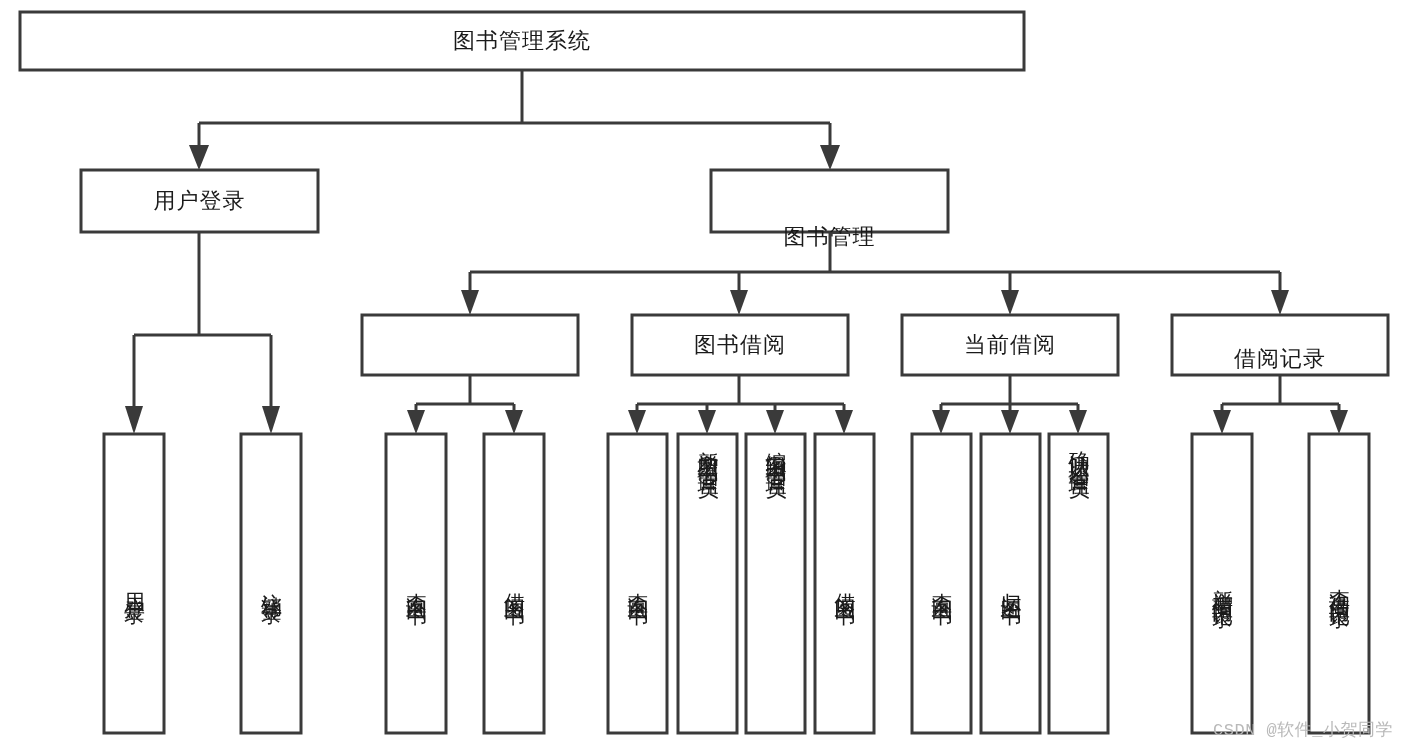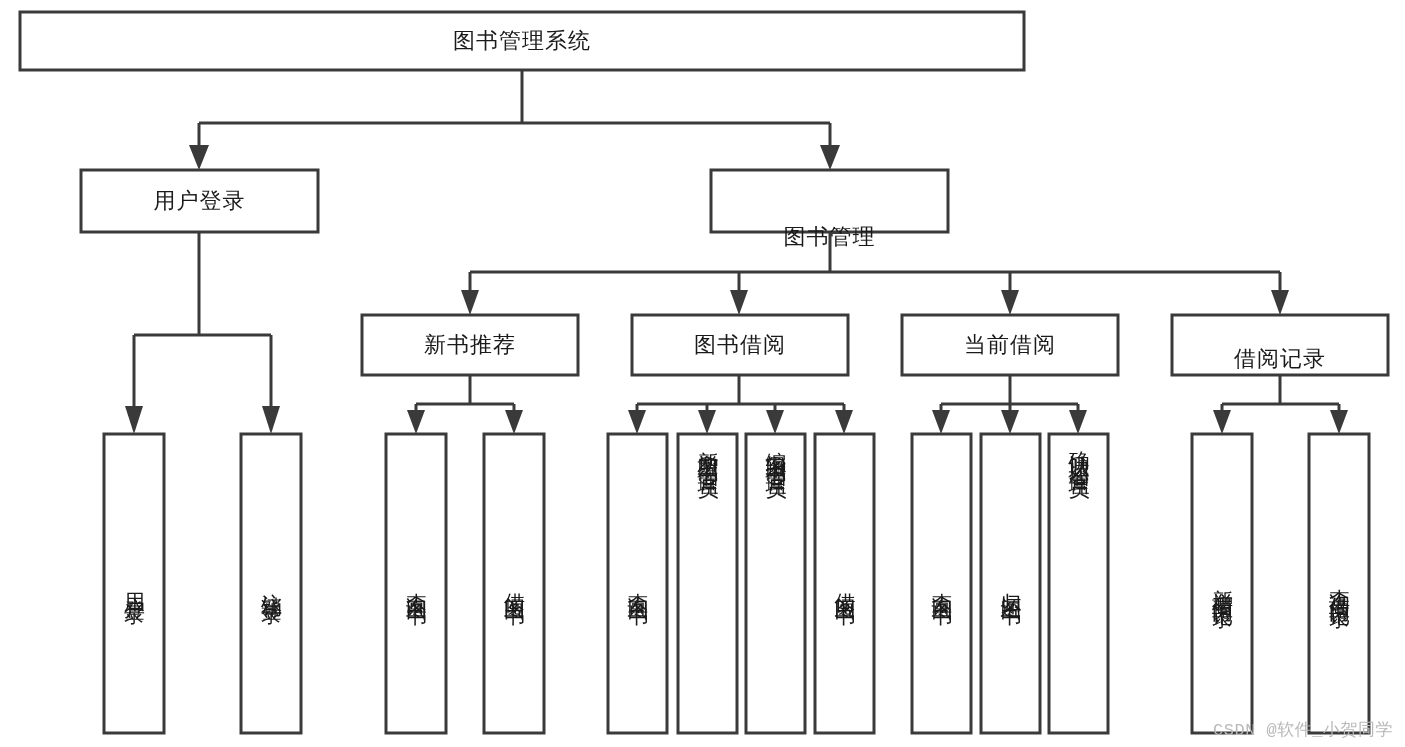--- a/index.html
+++ b/index.html
@@ -186,23 +186,20 @@
   </div>
 
   <div class="hlabel-wrap" style="left:81px; top:170px; width:237px; height:62px;">
     <span class="hlabel-text">用户登录</span>
   </div>
 
   <div class="hlabel-wrap" style="left:711px; top:170px; width:237px; height:62px;margin-top:36px;">
     <span class="hlabel-text">图书管理</span>
   </div>
 
-  <div class="hlabel-wrap" style="left:362px; top:315px; width:216px; height:60px;">
-    <span class="hlabel-text">新书推荐</span>
-  </div>
 
   <div class="hlabel-wrap" style="left:902px; top:315px; width:216px; height:60px;">
     <span class="hlabel-text">当前借阅</span>
   </div>
 
   <div class="hlabel-wrap" style="left:632px; top:315px; width:216px; height:60px;">
     <span class="hlabel-text">图书借阅</span>
   </div>
 
   <div class="hlabel-wrap" style="left:1172px; top:315px; width:216px; height:44px;margin-top:22px;">

